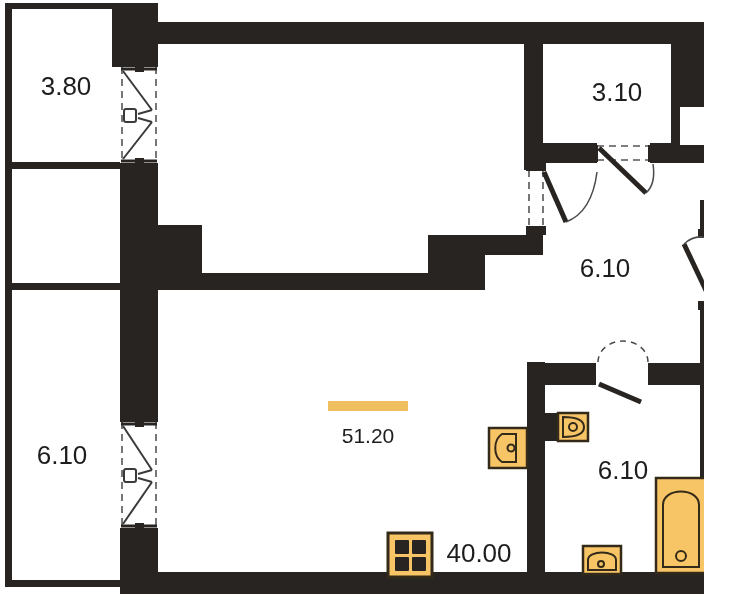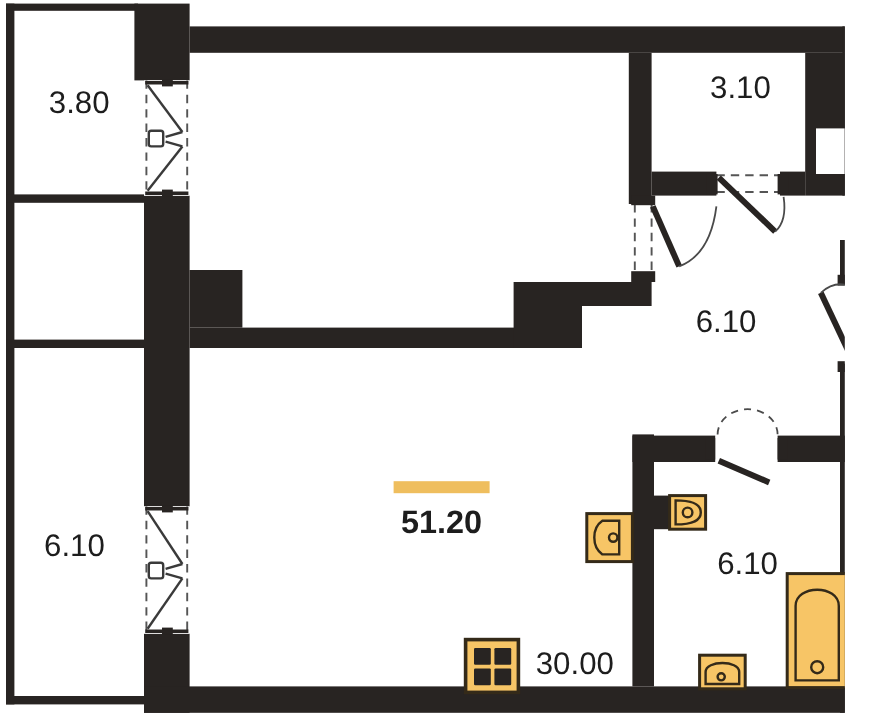--- a/index.html
+++ b/index.html
@@ -22,21 +22,21 @@
   .thinline{stroke:var(--thin);stroke-width:2;fill:none;}
   .cap{stroke:var(--wall);stroke-width:3;fill:none;}
   .leaf{stroke:var(--wall);stroke-width:5;fill:none;stroke-linecap:butt;}
   .arc{stroke:#4a4a4a;stroke-width:1.5;fill:none;}
   .arcdash{stroke:#4a4a4a;stroke-width:1.5;stroke-dasharray:6 5;fill:none;}
   .fix{fill:var(--fixture_fill);stroke:var(--fixture_stroke);stroke-width:2.5;}
   .fixline{fill:none;stroke:var(--fixture_stroke);stroke-width:2;}
   .burner{fill:var(--wall);}
   .lbl{position:absolute;transform:translate(-50%,-50%);font-size:26px;color:var(--text);
        white-space:nowrap;}
-  .lbl.total{font-size:27px;font-weight:bold;}
+  .lbl.total{font-size:21px;font-weight:normal;}
   .hbar{position:absolute;left:328px;top:401px;width:80px;height:10px;background:var(--highlight);}
 </style>
 </head>
 <body>
 
 <div id="plan">
   <svg width="732" height="600" viewBox="0 0 732 600">
 
     <g>
       <rect class="wall" x="5" y="3" width="7" height="584"></rect>
@@ -161,19 +161,19 @@
       <rect x="388" y="533" width="44" height="44" fill="var(--fixture_fill)" stroke="var(--fixture_stroke)" stroke-width="3"></rect>
       <rect class="burner" x="395" y="540" width="14" height="14" rx="1"></rect>
       <rect class="burner" x="412" y="540" width="14" height="14" rx="1"></rect>
       <rect class="burner" x="395" y="557" width="14" height="14" rx="1"></rect>
       <rect class="burner" x="412" y="557" width="14" height="14" rx="1"></rect>
     </g>
   </svg>
 
   <div class="hbar"></div>
   <div class="lbl" style="left:66px;top:86px">3.80</div>
-  <div class="lbl" style="left:617px;top:73px">3.10</div>
+  <div class="lbl" style="left:617px;top:92px">3.10</div>
   <div class="lbl" style="left:605px;top:268px">6.10</div>
   <div class="lbl" style="left:623px;top:470px">6.10</div>
   <div class="lbl" style="left:62px;top:455px">6.10</div>
-  <div class="lbl" style="left:479px;top:553px">30.00</div>
+  <div class="lbl" style="left:479px;top:553px">40.00</div>
   <div class="lbl total" style="left:368px;top:436px">51.20</div>
 </div>
 
 </body></html>

